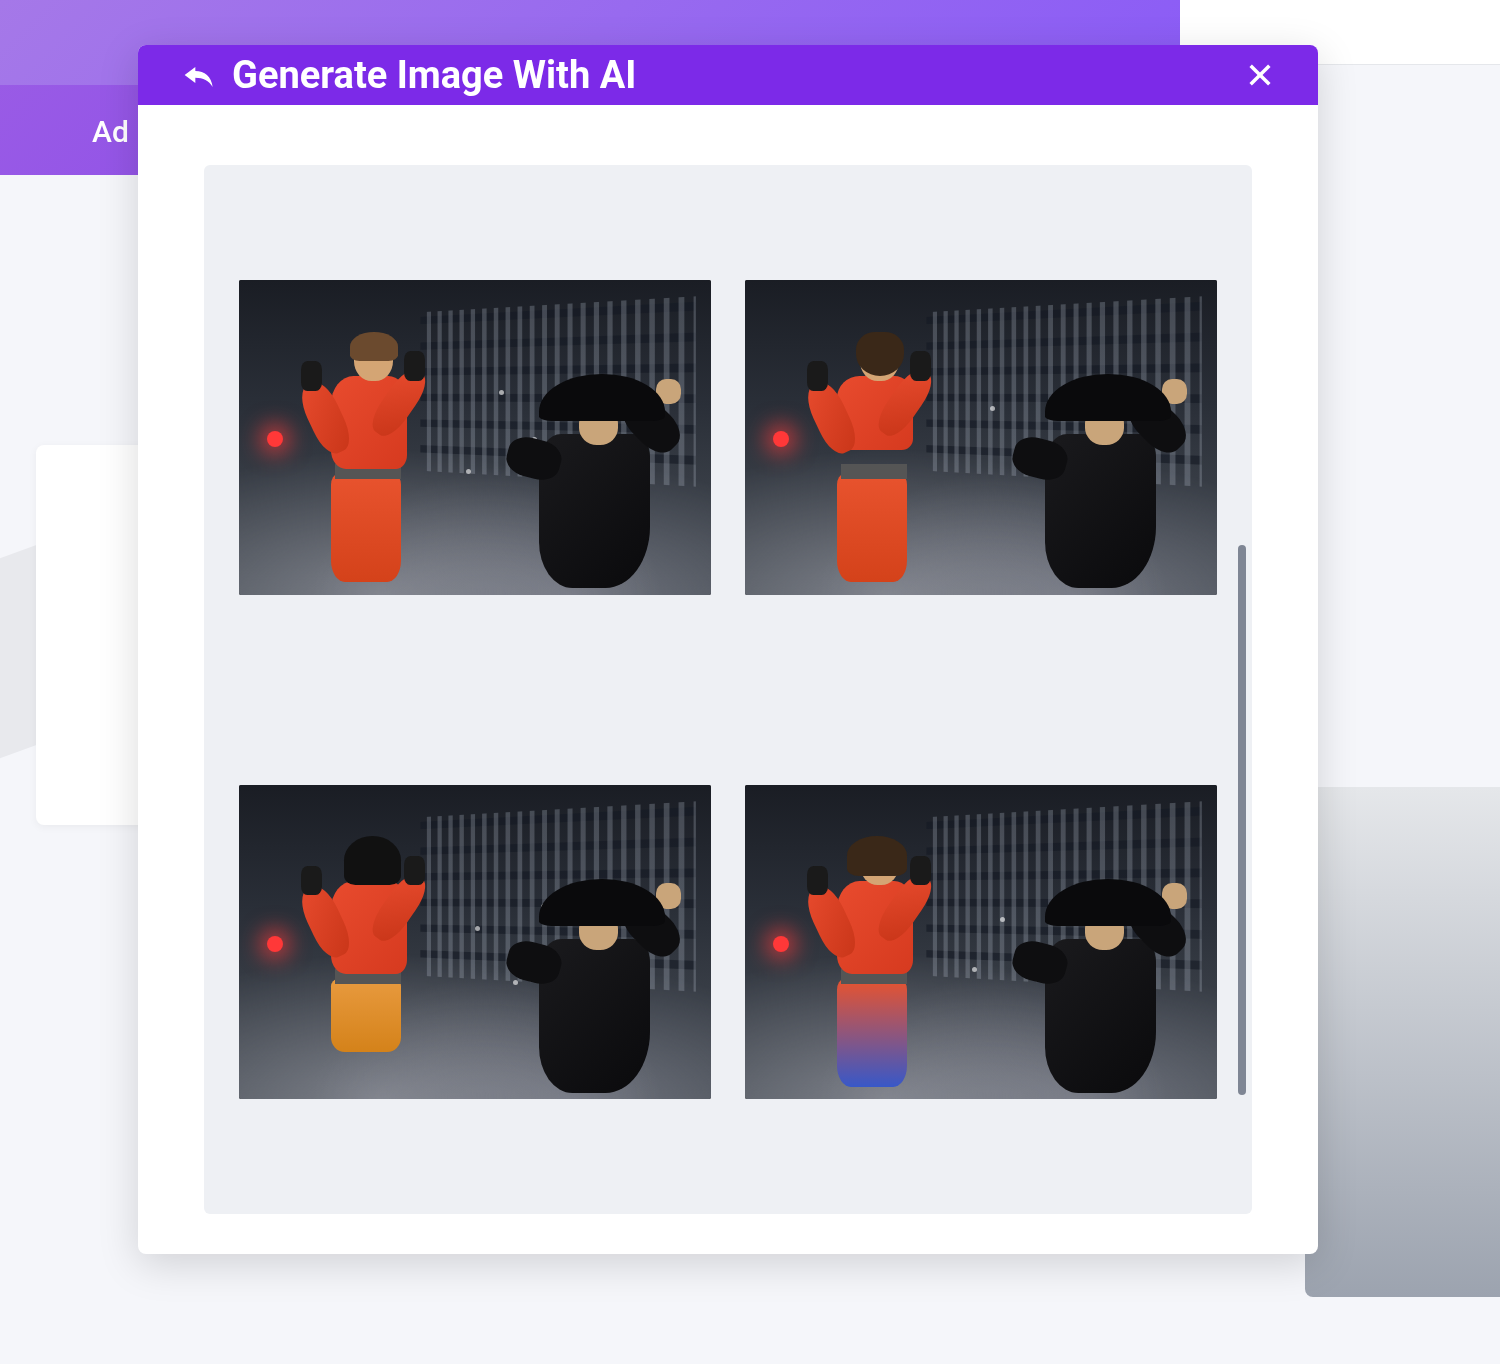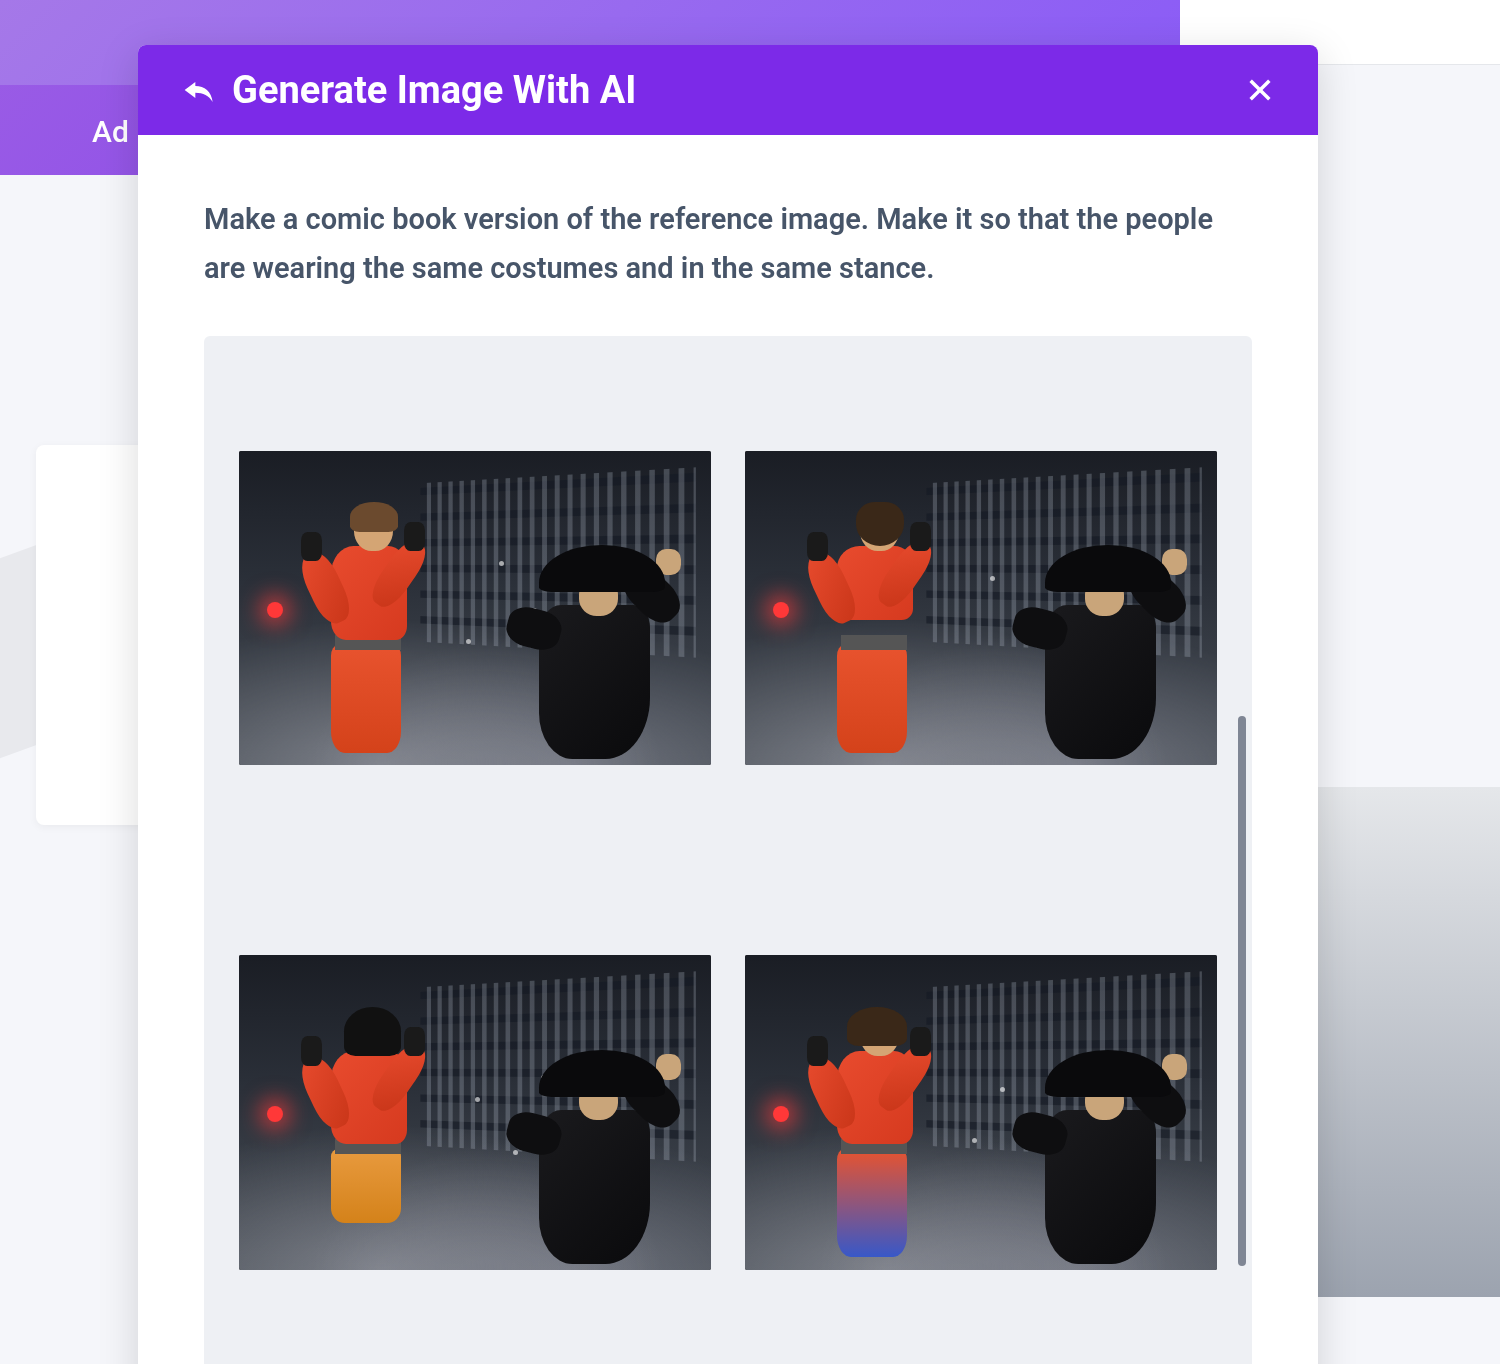--- a/index.html
+++ b/index.html
@@ -90,21 +90,21 @@
       left: 138px;
       width: 1180px;
       background: #fff;
       border-radius: 8px;
       box-shadow: 0 10px 40px rgba(0,0,0,0.15);
       z-index: 10;
       overflow: hidden;
     }
     .modal-header {
       background: #7c2ae8;
-      height: 90px;
+      height: 60px;
       display: flex;
       align-items: center;
       justify-content: space-between;
       padding: 0 44px;
     }
     .modal-header-left {
       display: flex;
       align-items: center;
       gap: 18px;
     }
@@ -406,21 +406,20 @@
     </div>
     <span class="close-icon">
       <svg viewBox="0 0 24 24" fill="none" stroke="currentColor">
         <line x1="4" y1="4" x2="20" y2="20"></line>
         <line x1="20" y1="4" x2="4" y2="20"></line>
       </svg>
     </span>
   </div>
 
   <div class="modal-body">
-    <div class="prompt-text">Make a comic book version of the reference image. Make it so that the people are wearing the same costumes and in the same stance.</div>
 
     <div class="results-panel">
       <div class="results-grid">
 
         <div class="result-img v1">
           <div class="scene-bg"></div>
           <div class="window-pattern"></div>
           <div class="fog"></div>
           <div class="red-glow"></div>
           <div class="sparkle" style="top:35%;left:55%"></div>

